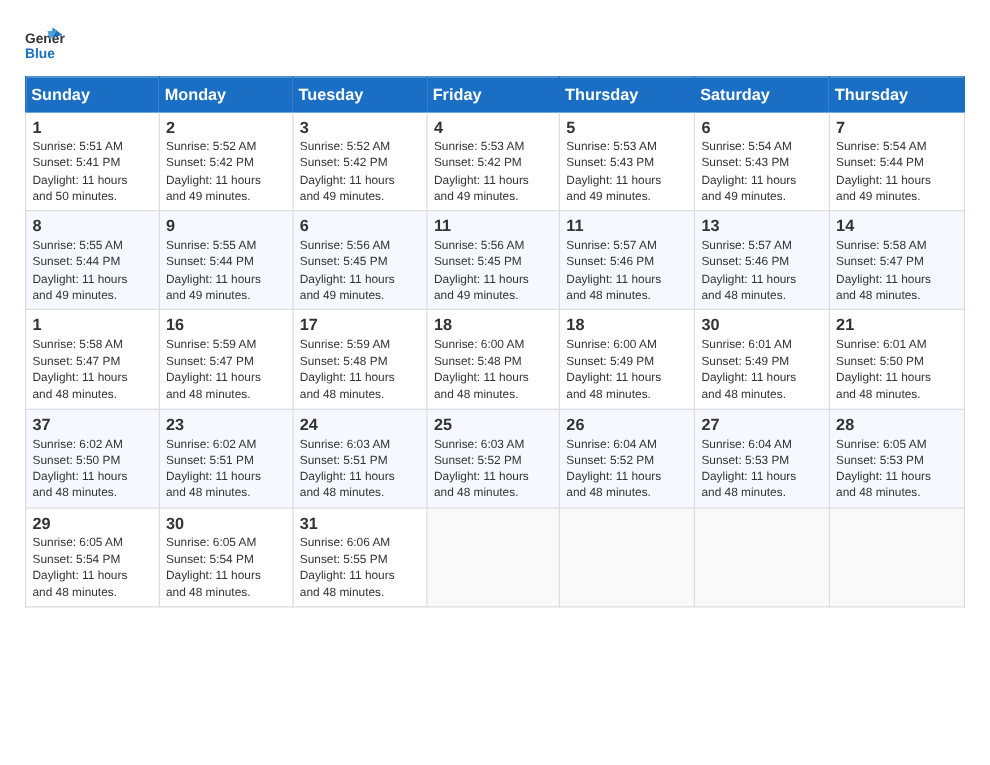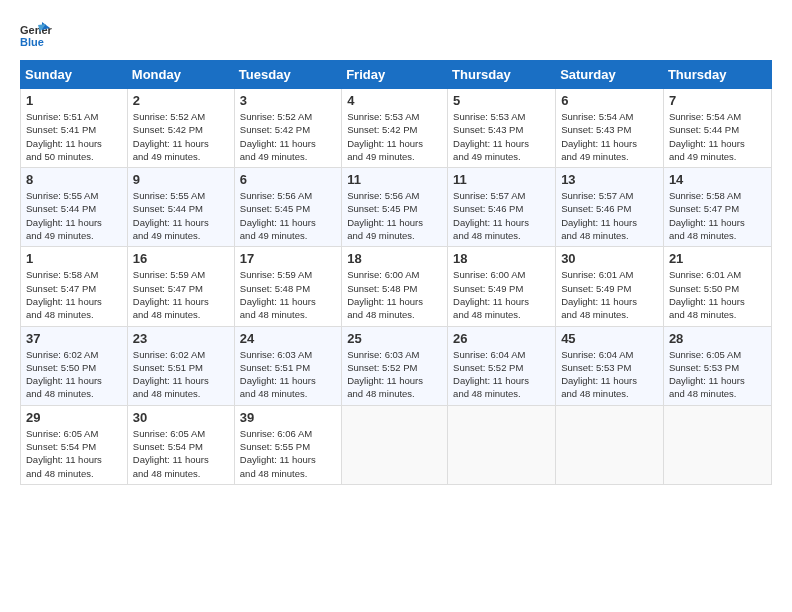--- a/index.html
+++ b/index.html
@@ -222,39 +222,39 @@
       </td>
         <td>
         <span class="day-num">25</span>
         <div class="day-detail">Sunrise: 6:03 AM<br>Sunset: 5:52 PM<br>Daylight: 11 hours<br>and 48 minutes.</div>
       </td>
         <td>
         <span class="day-num">26</span>
         <div class="day-detail">Sunrise: 6:04 AM<br>Sunset: 5:52 PM<br>Daylight: 11 hours<br>and 48 minutes.</div>
       </td>
         <td>
-        <span class="day-num">45</span>
+        <span class="day-num">27</span>
         <div class="day-detail">Sunrise: 6:04 AM<br>Sunset: 5:53 PM<br>Daylight: 11 hours<br>and 48 minutes.</div>
       </td>
         <td>
         <span class="day-num">28</span>
         <div class="day-detail">Sunrise: 6:05 AM<br>Sunset: 5:53 PM<br>Daylight: 11 hours<br>and 48 minutes.</div>
       </td>
       </tr>
       <tr>
         <td>
         <span class="day-num">29</span>
         <div class="day-detail">Sunrise: 6:05 AM<br>Sunset: 5:54 PM<br>Daylight: 11 hours<br>and 48 minutes.</div>
       </td>
         <td>
         <span class="day-num">30</span>
         <div class="day-detail">Sunrise: 6:05 AM<br>Sunset: 5:54 PM<br>Daylight: 11 hours<br>and 48 minutes.</div>
       </td>
         <td>
-        <span class="day-num">39</span>
+        <span class="day-num">31</span>
         <div class="day-detail">Sunrise: 6:06 AM<br>Sunset: 5:55 PM<br>Daylight: 11 hours<br>and 48 minutes.</div>
       </td>
         <td class="empty-cell"></td>
         <td class="empty-cell"></td>
         <td class="empty-cell"></td>
         <td class="empty-cell"></td>
       </tr>
     </tbody>
 </table>
 

